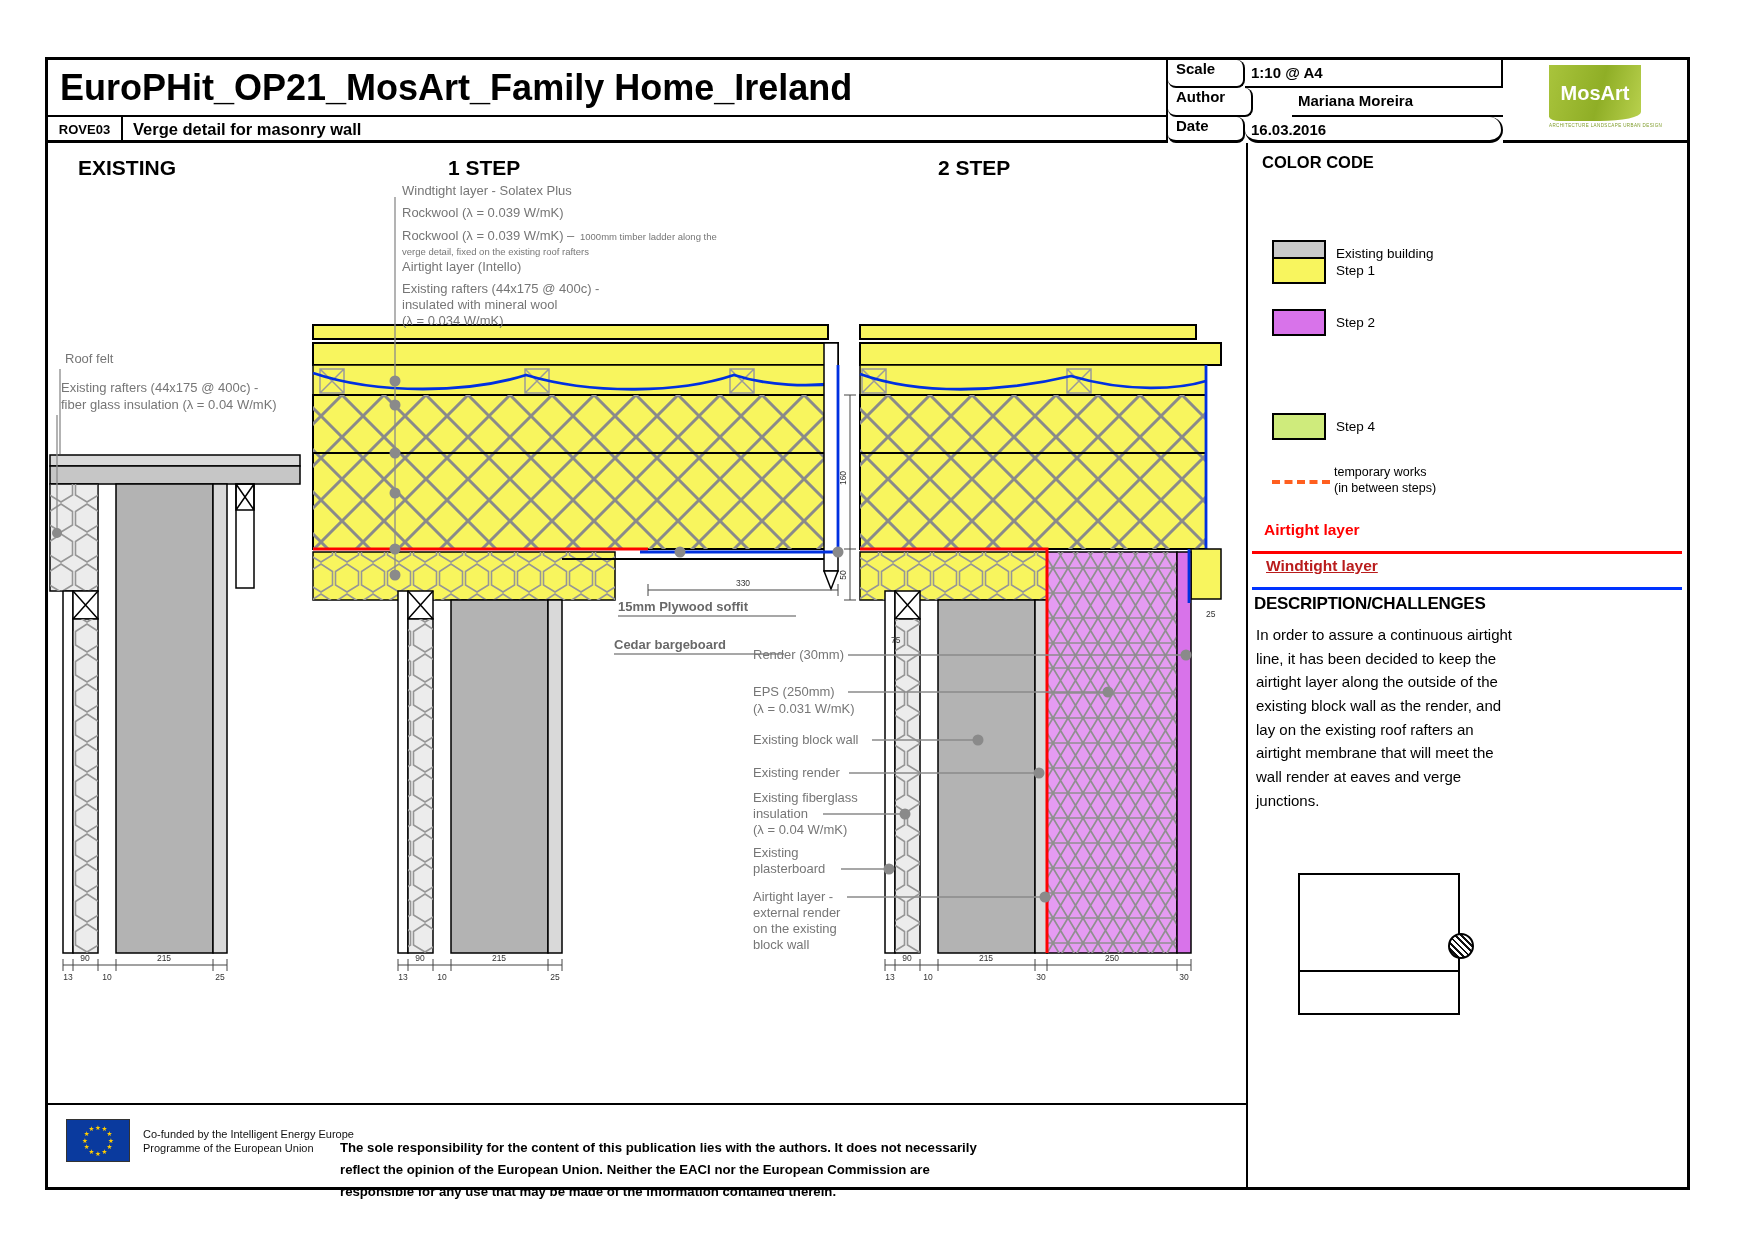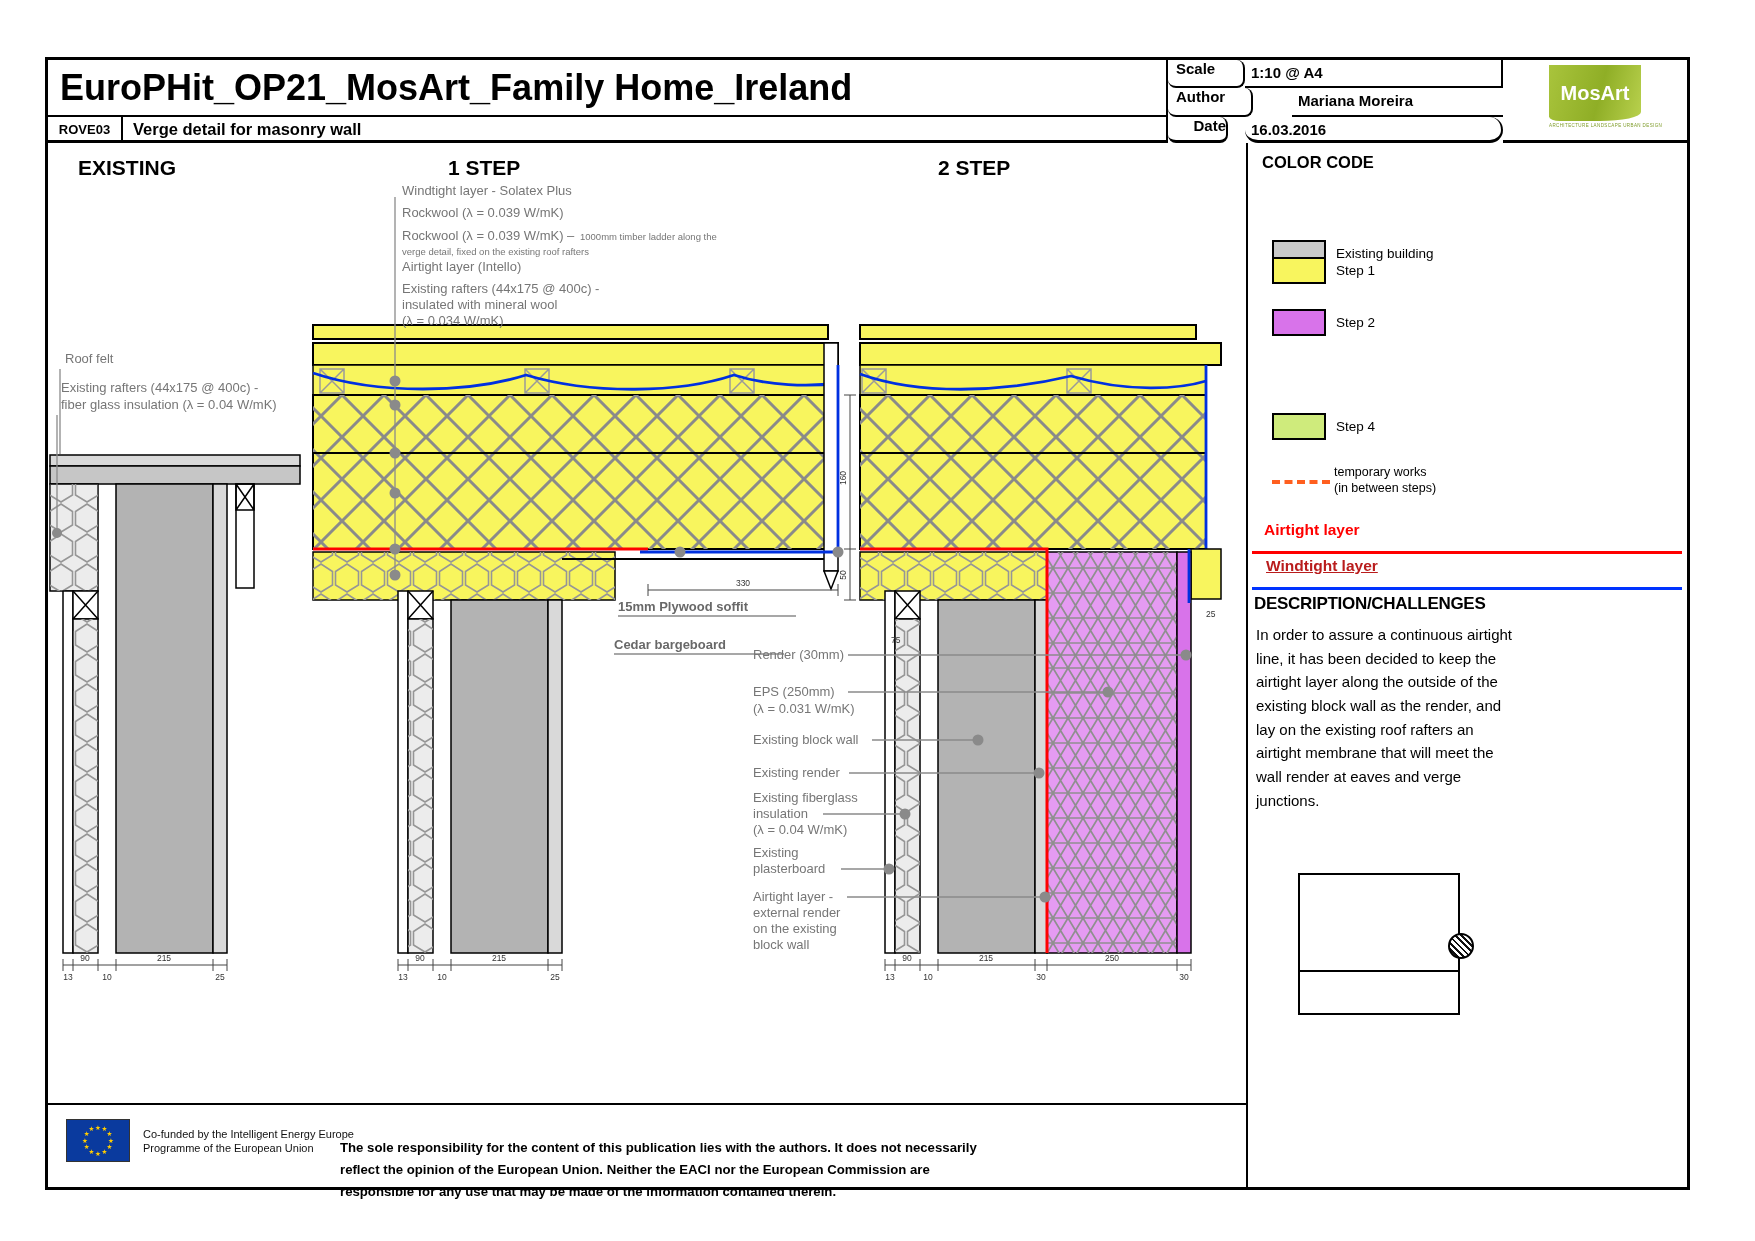--- a/index.html
+++ b/index.html
@@ -74,21 +74,21 @@
 </head>
 <body>
 
 <div id="frame">
 
   <div id="cell-title" class="cell">EuroPHit_OP21_MosArt_Family Home_Ireland</div>
   <div class="cell tb-label" style="left:1120px;top:0;width:77px;height:28px;">Scale</div>
   <div class="cell tb-value" style="left:1197px;top:0;width:258px;height:28px;">1:10 @ A4</div>
   <div class="cell tb-label" style="left:1120px;top:28px;width:85px;height:29px;">Author</div>
   <div class="cell tb-value" style="left:1223px;top:28px;width:228px;height:29px;margin-left:21px;">Mariana Moreira</div>
-  <div class="cell tb-label" style="left:1120px;top:57px;width:60px;height:26px;border-bottom:3px solid #000;text-align:right;">Date</div>
+  <div class="cell tb-label" style="left:1120px;top:57px;width:77px;height:26px;border-bottom:3px solid #000;">Date</div>
   <div class="cell tb-value" style="left:1197px;top:57px;width:258px;height:26px;border-bottom:3px solid #000;border-radius:13px;">16.03.2016</div>
   <div id="cell-code" class="cell">ROVE03</div>
   <div id="cell-drawtitle" class="cell">Verge detail for masonry wall</div>
   <div id="cell-logo" class="cell">
     <div id="mosart">
       <div class="green">MosArt</div>
       <div class="cap">ARCHITECTURE LANDSCAPE URBAN DESIGN</div>
     </div>
   </div>
 

